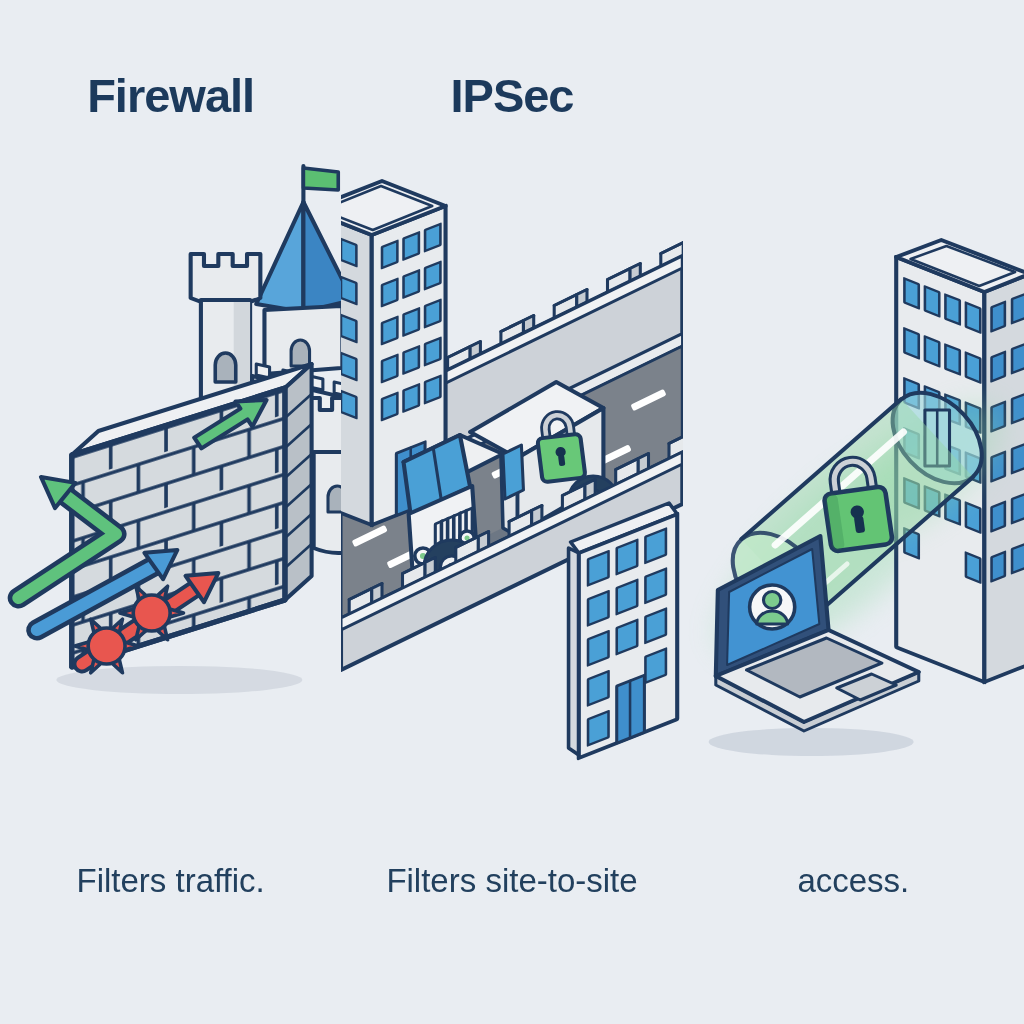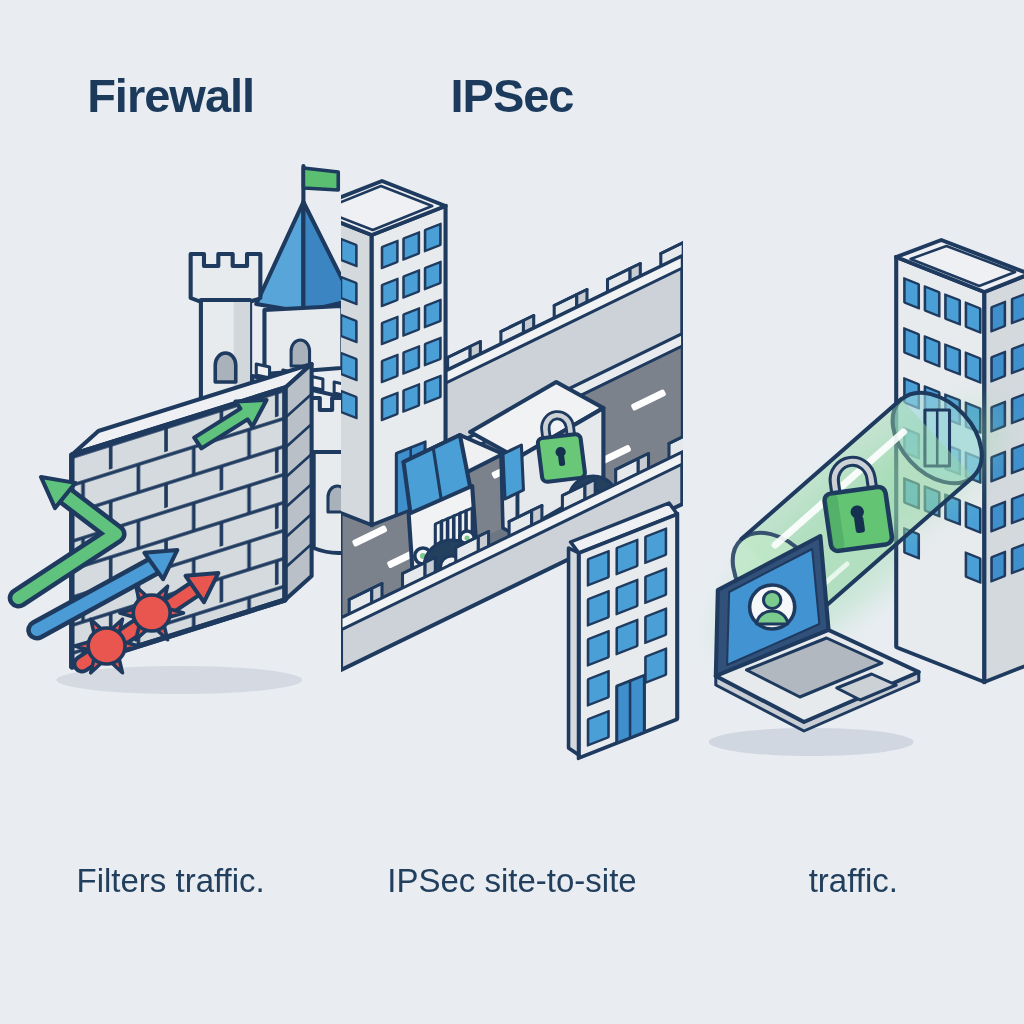--- a/index.html
+++ b/index.html
@@ -263,21 +263,21 @@
               <rect x="65" y="130" width="20" height="26"></rect>
             <rect x="9" y="170" width="20" height="26"></rect>
           </g>
           <rect x="37" y="148" width="27" height="57" fill="#3f8fcc" stroke="#1f3a5f" stroke-width="3"></rect>
           <line x1="50" y1="148" x2="50" y2="205" stroke="#1f3a5f" stroke-width="2.5"></line>
         </g>
       </g>
     </svg>
 
     <div class="panel-caption">
-      <span>IPSec site-to-site</span>
+      <span>Filters site-to-site</span>
     </div>
   </section>
 
   <section class="panel">
 
     <svg class="art" viewBox="0 0 333 1024" preserveAspectRatio="none">
       <defs>
         <filter id="blur3" x="-60%" y="-60%" width="220%" height="220%">
           <feGaussianBlur stdDeviation="14"></feGaussianBlur>
         </filter>
@@ -366,17 +366,17 @@
           <path d="M72,624 a15,13 0 0 1 30,0 z" fill="#7ccb8e" stroke="#1f3a5f" stroke-width="3"></path>
         </g>
         <polygon points="32,676 118,722 230,672 230,681 118,731 32,685" fill="#c9ced4" stroke="#1f3a5f" stroke-width="3"></polygon>
         <polygon points="32,676 142,630 230,672 118,722" fill="#e7eaed" stroke="#1f3a5f" stroke-width="4"></polygon>
         <polygon points="62,670 140,638 194,663 114,697" fill="#b2b8c0" stroke="#1f3a5f" stroke-width="3"></polygon>
         <polygon points="150,688 184,674 208,685 173,700" fill="#ccd1d6" stroke="#1f3a5f" stroke-width="3"></polygon>
       </g>
     </svg>
 
     <div class="panel-caption">
-      <span>traffic.</span>
+      <span>access.</span>
     </div>
   </section>
 
 </div>
 
 </body></html>

